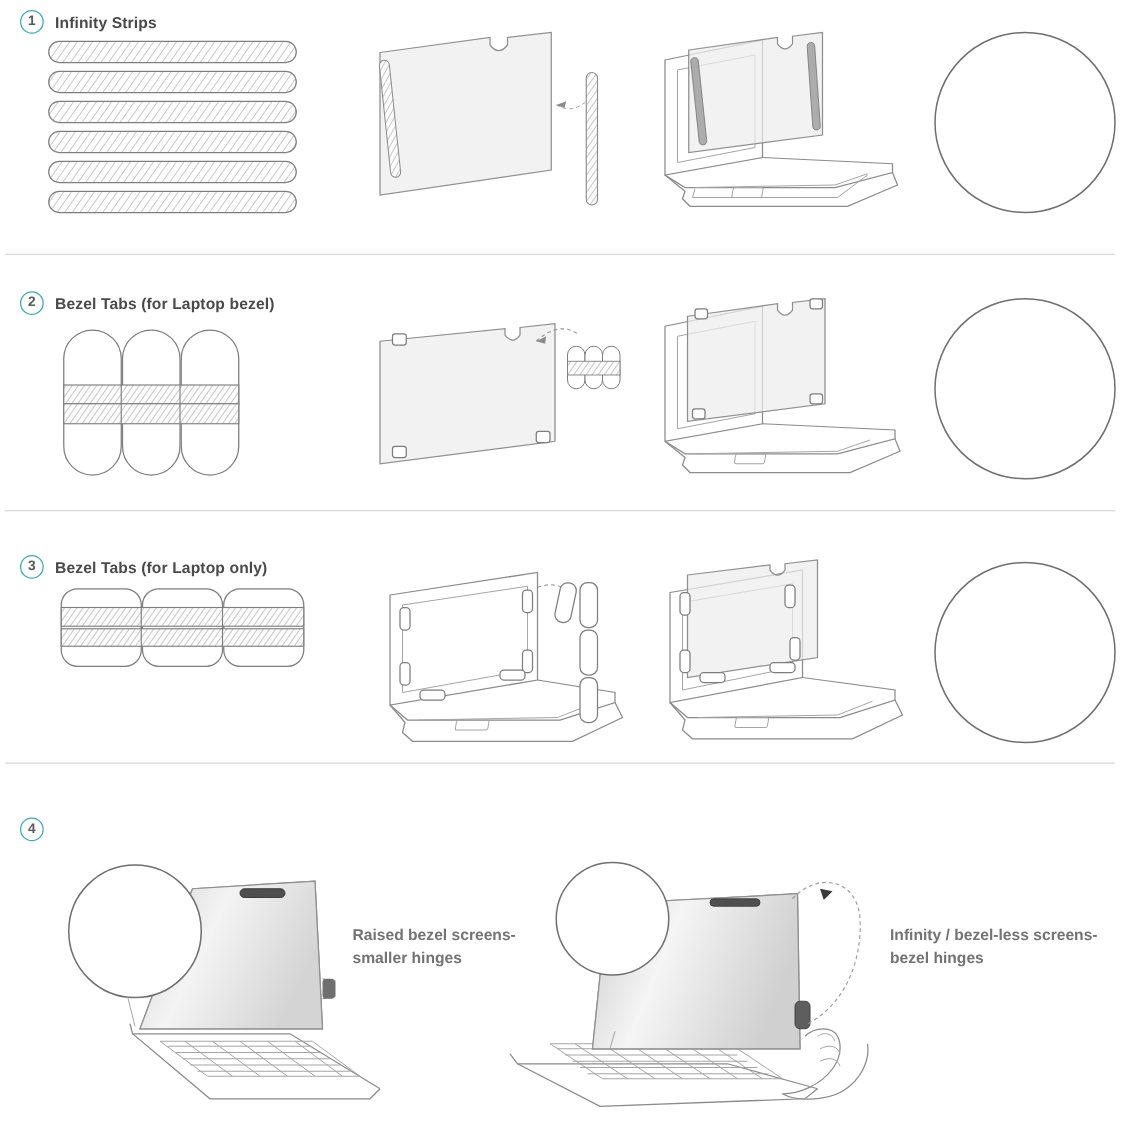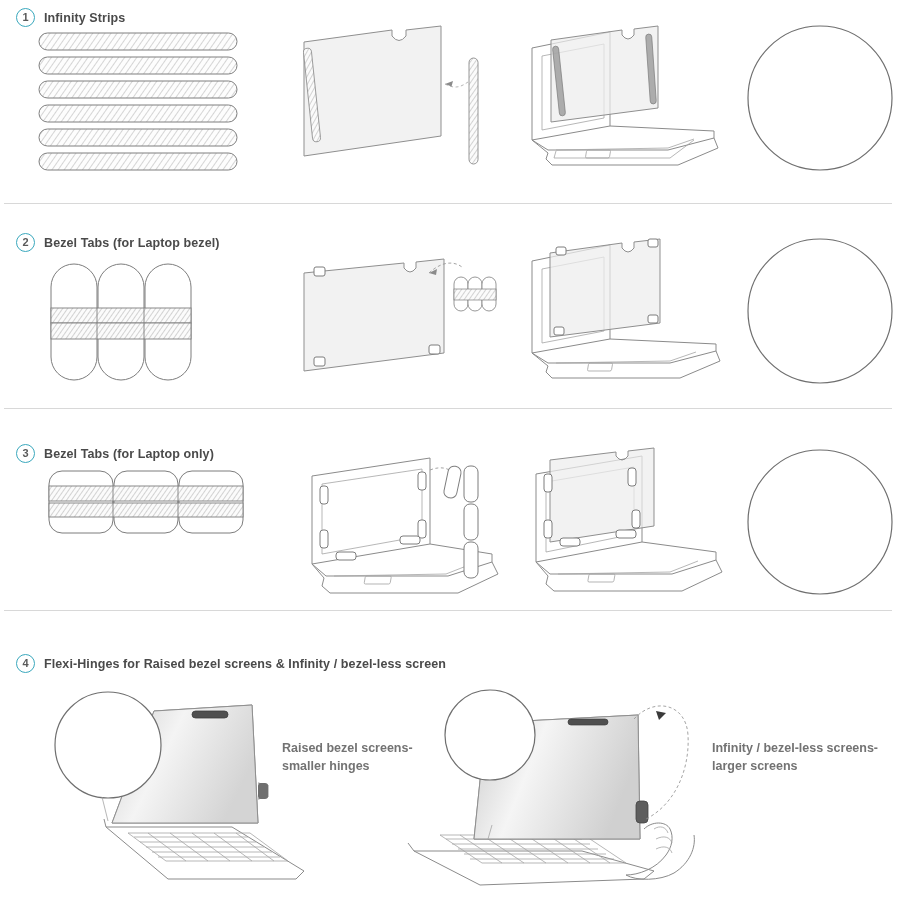--- a/index.html
+++ b/index.html
@@ -327,21 +327,20 @@
         <circle class="circle-mag" cx="78" cy="84" r="72" fill="none"></circle>
       </svg>
     </div>
 
     <div class="divider" style="top:200px;"></div>
   </div>
 
   <div class="section" style="top:615px;height:285px;">
     <div class="step-head" style="left:16px;top:39px;">
       <div class="badge">4</div>
-      <div class="step-title">Flexi-Hinges for Raised bezel screens &amp; Infinity / bezel-less screen</div>
     </div>
 
     <div class="art" style="left:36px;top:68px;">
       <svg width="270" height="200" viewBox="0 0 270 200">
         <defs>
           <linearGradient id="scr1" x1="0" y1="0" x2="1" y2="0.4">
             <stop offset="0%" stop-color="#cfcfcf"></stop>
             <stop offset="45%" stop-color="#f4f4f4"></stop>
             <stop offset="100%" stop-color="#d4d4d4"></stop>
           </linearGradient>
@@ -440,16 +439,16 @@
             <path class="ln" d="M56,24 L134,20 L136,110 L58,110 Z"></path>
             <path d="M62,30 L132,26 L134,112 L64,112 Z" fill="#c5c5c5" stroke="#8f8f8f" stroke-width=".9"></path>
             <rect x="84" y="24" width="42" height="8" rx="4" fill="#4a4a4a" stroke="#3a3a3a" stroke-width=".8"></rect>
           </g>
           <circle class="circle-mag" cx="92" cy="56" r="45" fill="none"></circle>
         </g>
       </svg>
     </div>
 
     <div class="caption" style="left:712px;top:124px;width:185px;">Infinity / bezel-less screens-
-larger screens</div>
+bezel hinges</div>
   </div>
 
 </div>
 
 </body></html>

